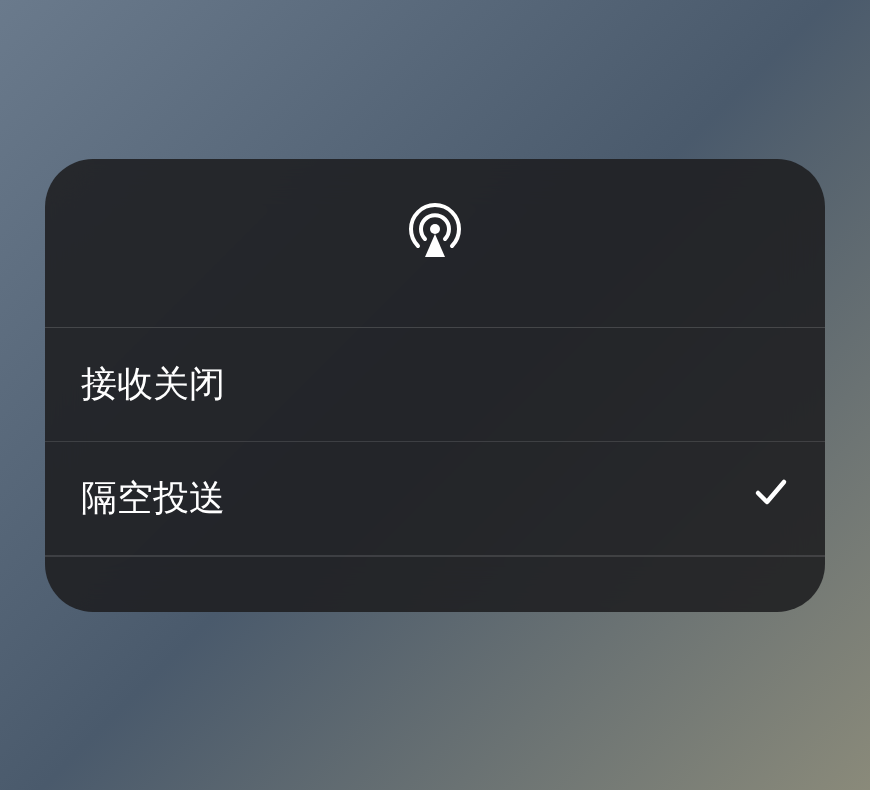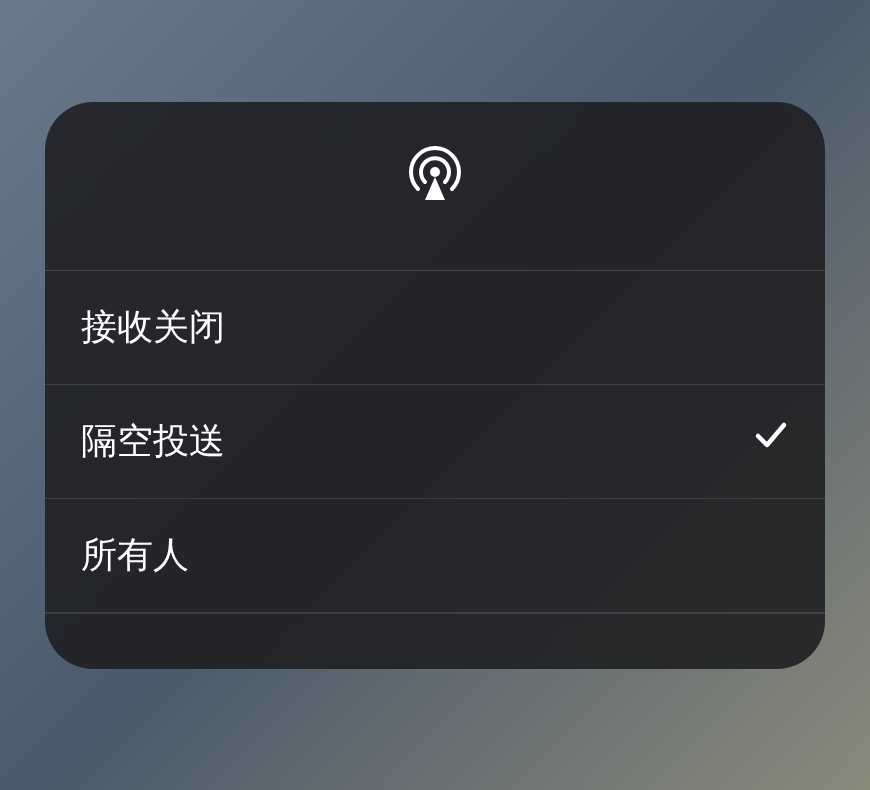--- a/index.html
+++ b/index.html
@@ -94,19 +94,15 @@
 
   <div class="option">
     <span class="option-label">隔空投送</span>
     <span class="checkmark active">
       <svg viewBox="0 0 36 36" fill="none" stroke="#ffffff" stroke-width="4.5" stroke-linecap="round" stroke-linejoin="round">
         <path d="M 5 19 L 14 28 L 31 8"></path>
       </svg>
     </span>
   </div>
 
-  <div class="option">
-    <span class="option-label">所有人</span>
-
-  </div>
 
   <div class="bottom-space"></div>
 </div>
 
 </body></html>

